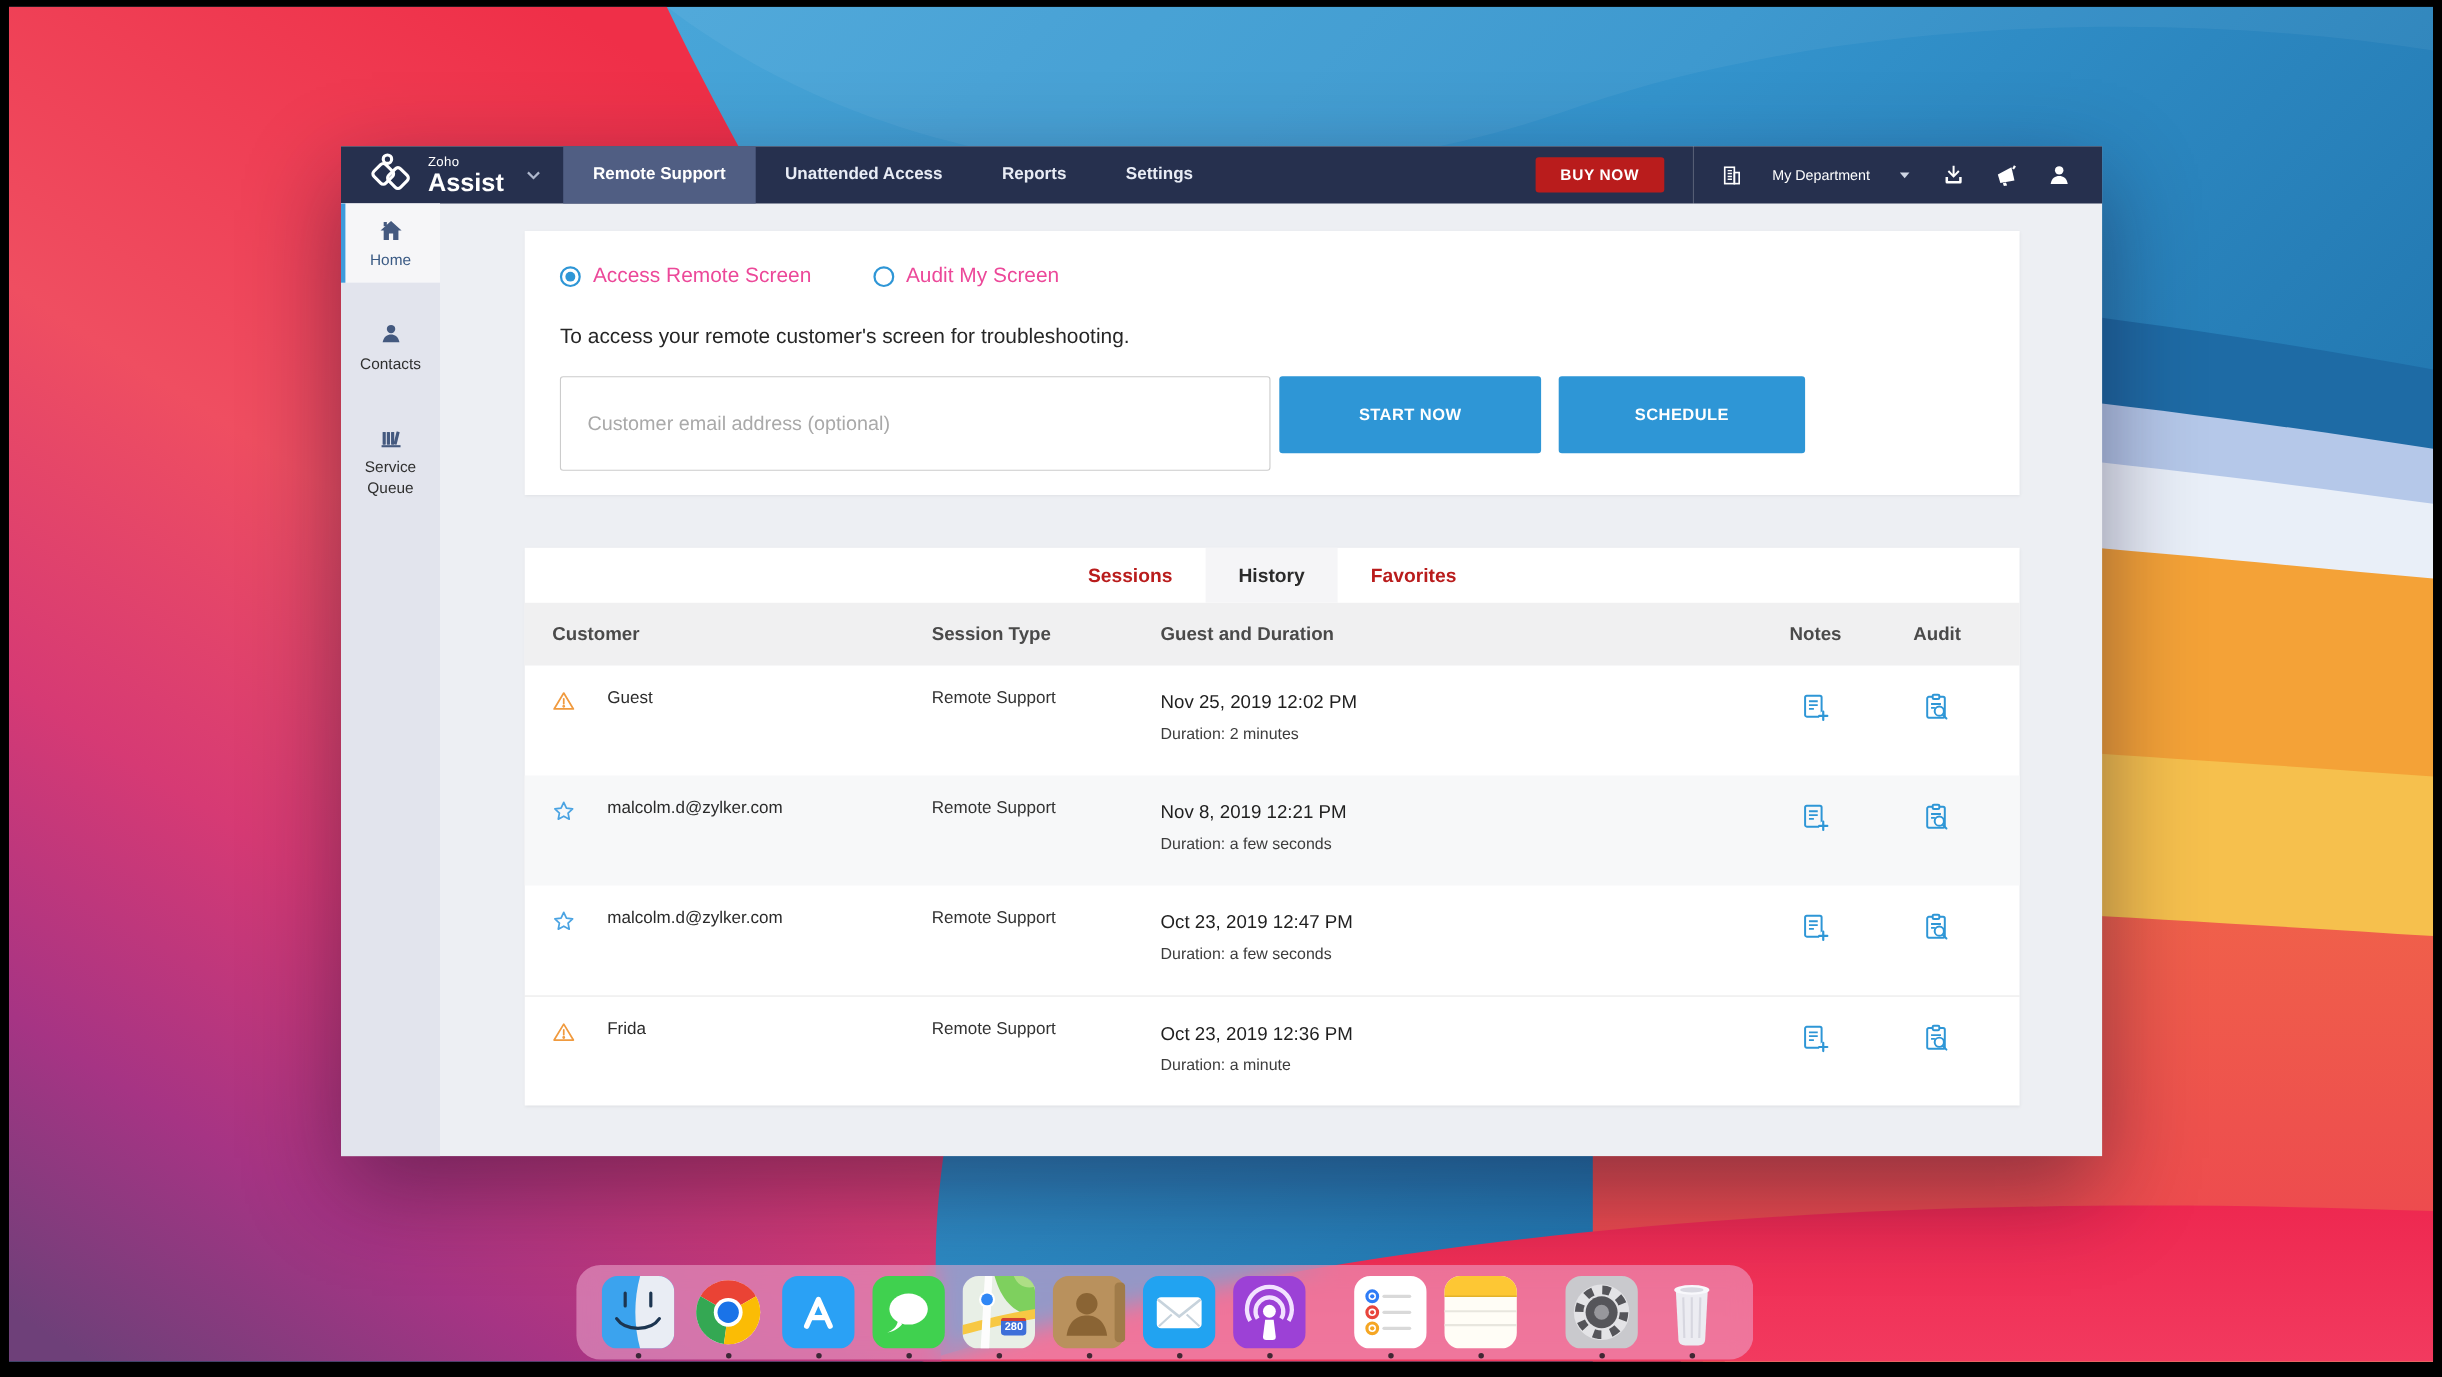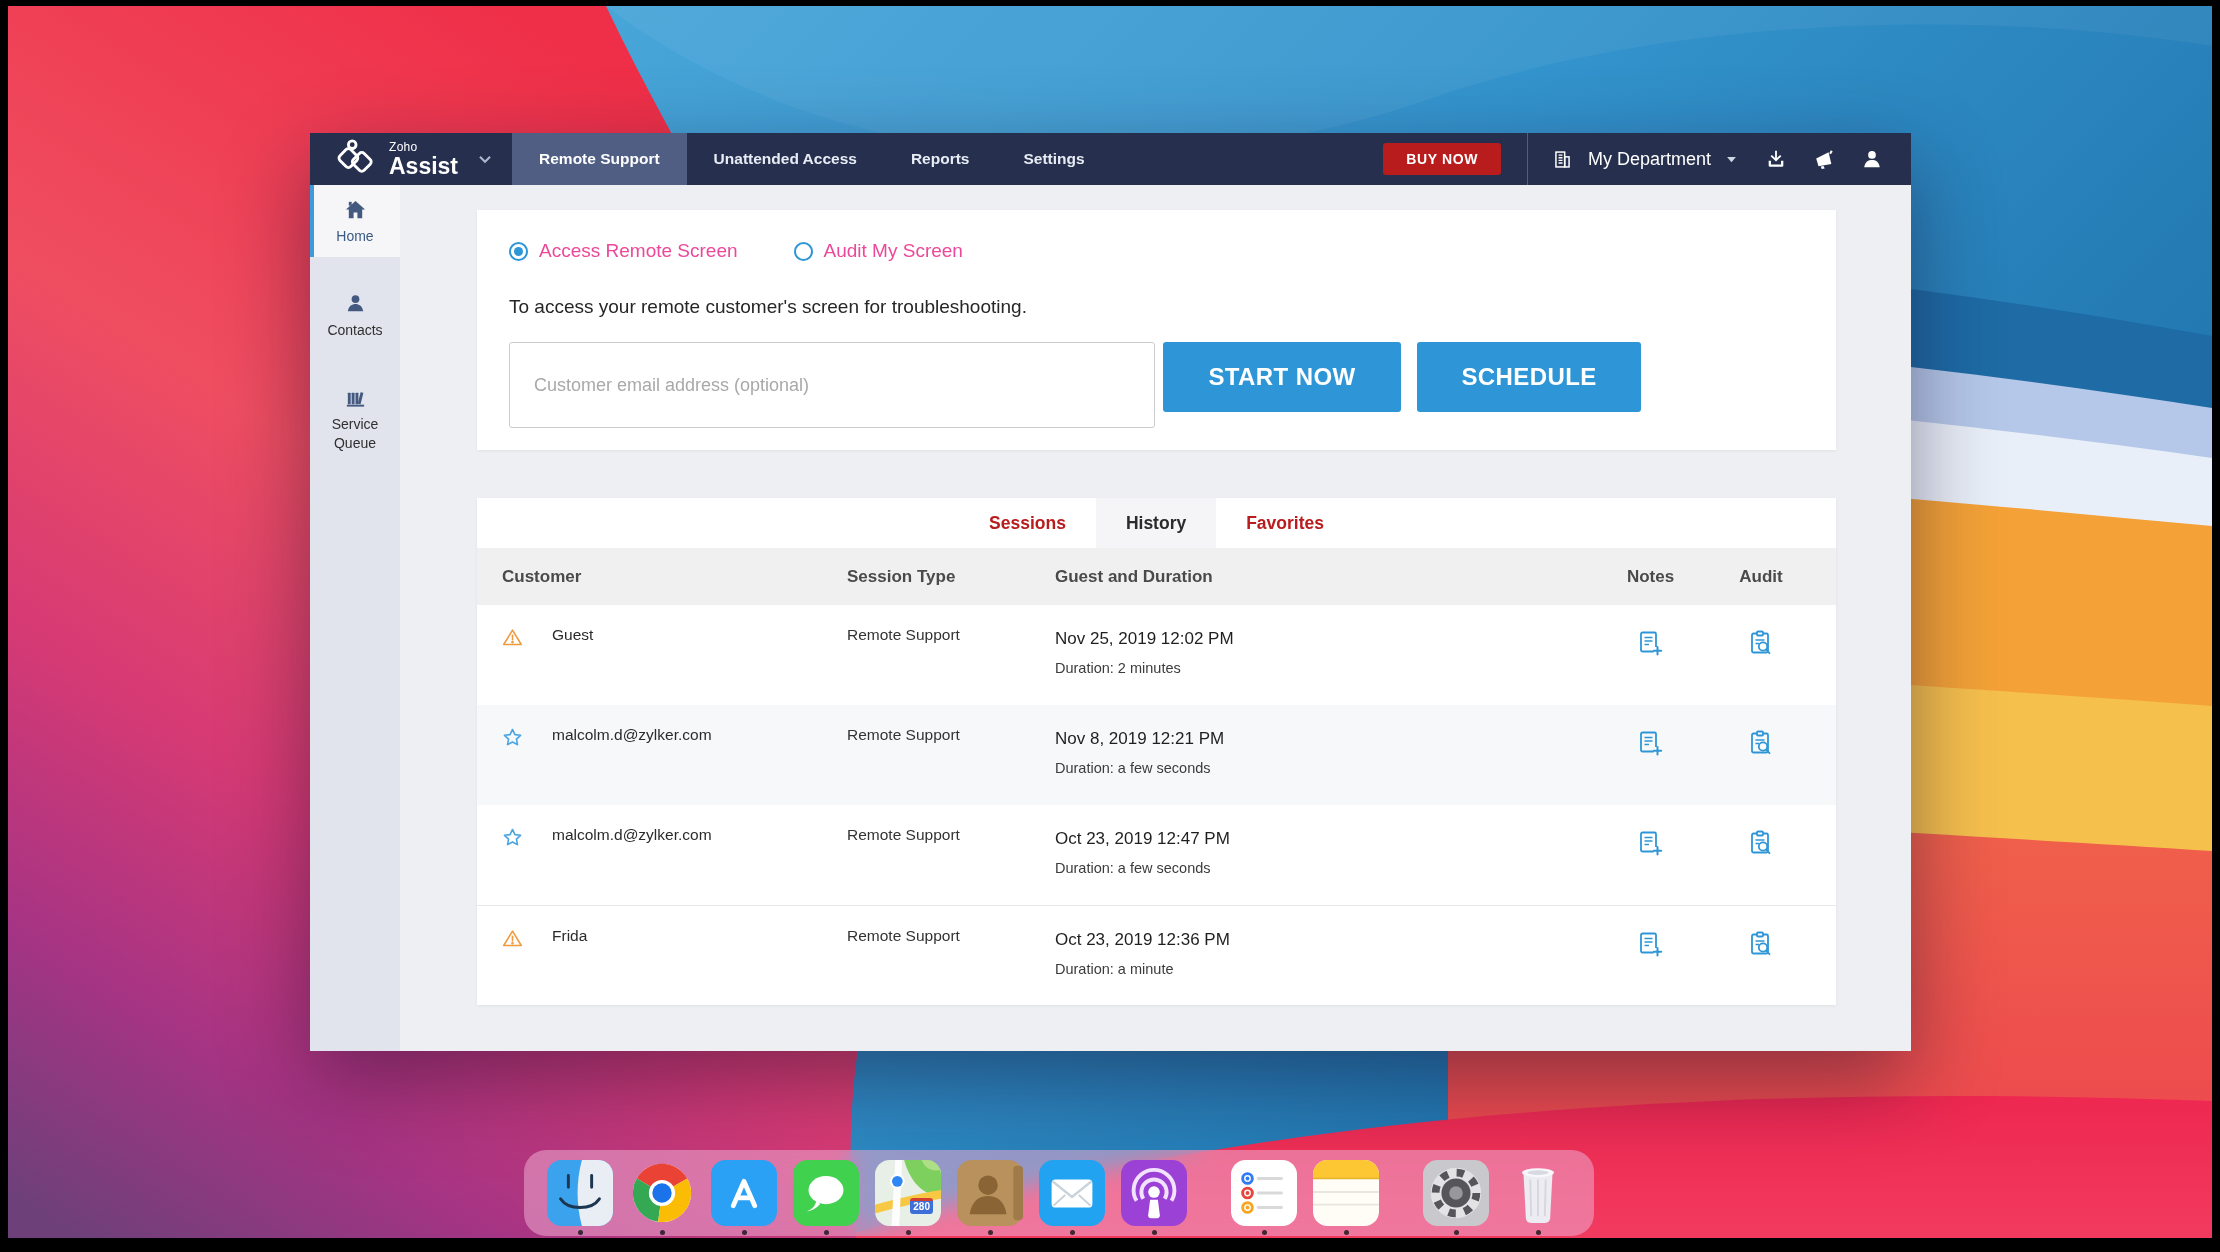--- a/index.html
+++ b/index.html
@@ -25,21 +25,21 @@
   .brand-caret { display:flex; align-items:center; padding:0 20px 0 6px; cursor:pointer; }
   .brand-caret svg { width:14px; height:9px; }
   .main-nav { display:flex; align-items:stretch; }
   .nav-item { display:flex; align-items:center; padding:0 27px; color:#e8ecf5; font-size:15.5px;
               font-weight:600; cursor:pointer; text-decoration:none; }
   .nav-item[data-active="true"] { background:#505e83; color:#fff; }
   .header-right { margin-left:auto; display:flex; align-items:center; padding-right:28px; }
   .buy-now { background:#b91c1c; color:#fff; font-size:14px; font-weight:700; letter-spacing:.6px;
              border:none; border-radius:3px; padding:8px 23px; cursor:pointer; }
   .hdr-divider { width:1px; height:52px; background:rgba(255,255,255,.22); margin:0 24px 0 26px; }
-  .dept { display:flex; align-items:center; gap:15px; color:#fff; font-size:18px; cursor:pointer; }
+  .dept { display:flex; align-items:center; gap:26px; color:#fff; font-size:13px; cursor:pointer; }
   .dept .icn svg { width:21px; height:21px; display:block; }
   .dept .caret svg { width:11px; height:7px; display:block; }
   .hdr-icons { display:flex; align-items:center; gap:26px; margin-left:28px; }
   .hdr-icons .icn { cursor:pointer; }
   .hdr-icons .icn svg { width:22px; height:22px; display:block; }
 
   
   .app-body { flex:1; display:flex; min-height:0; }
   .sidebar { width:90px; background:#e2e4ed; flex:none; }
   .side-item { position:relative; display:flex; flex-direction:column; align-items:center;
@@ -61,21 +61,21 @@
   .radio-opt { display:flex; align-items:center; gap:11px; cursor:pointer; }
   .radio { width:19px; height:19px; border:2px solid #2e96d6; border-radius:50%; position:relative; flex:none; }
   .radio-opt[data-selected="true"] .radio::after { content:''; position:absolute; inset:3px;
         border-radius:50%; background:#2e96d6; }
   .radio-label { font-size:19px; color:#ec4899; }
   .launcher-desc { margin-top:34px; font-size:19px; color:#262626; }
   .launch-form { margin-top:24px; display:flex; }
   .email-input { width:646px; height:86px; border:1px solid #ccc; border-radius:3px; padding:0 24px;
                  font-size:18px; color:#333; font-family:"Liberation Sans",sans-serif; }
   .email-input::placeholder { color:#a9a9a9; }
-  .btn { height:70px; border:none; border-radius:3px; background:#2e96d6; color:#fff; font-size:24px;
+  .btn { height:70px; border:none; border-radius:3px; background:#2e96d6; color:#fff; font-size:15px;
          font-weight:700; letter-spacing:.4px; cursor:pointer; font-family:"Liberation Sans",sans-serif; }
   .btn.start { width:238px; margin-left:8px; }
   .btn.schedule { width:224px; margin-left:16px; }
 
   
   .sessions-card { margin-top:48px; }
   .tabs { display:flex; justify-content:center; height:50px; }
   .tab { display:flex; align-items:center; padding:0 30px; font-size:17.5px; font-weight:700;
          color:#b91c1c; cursor:pointer; }
   .tab[data-active="true"] { color:#2b2b2b; background:#f5f5f7; }

